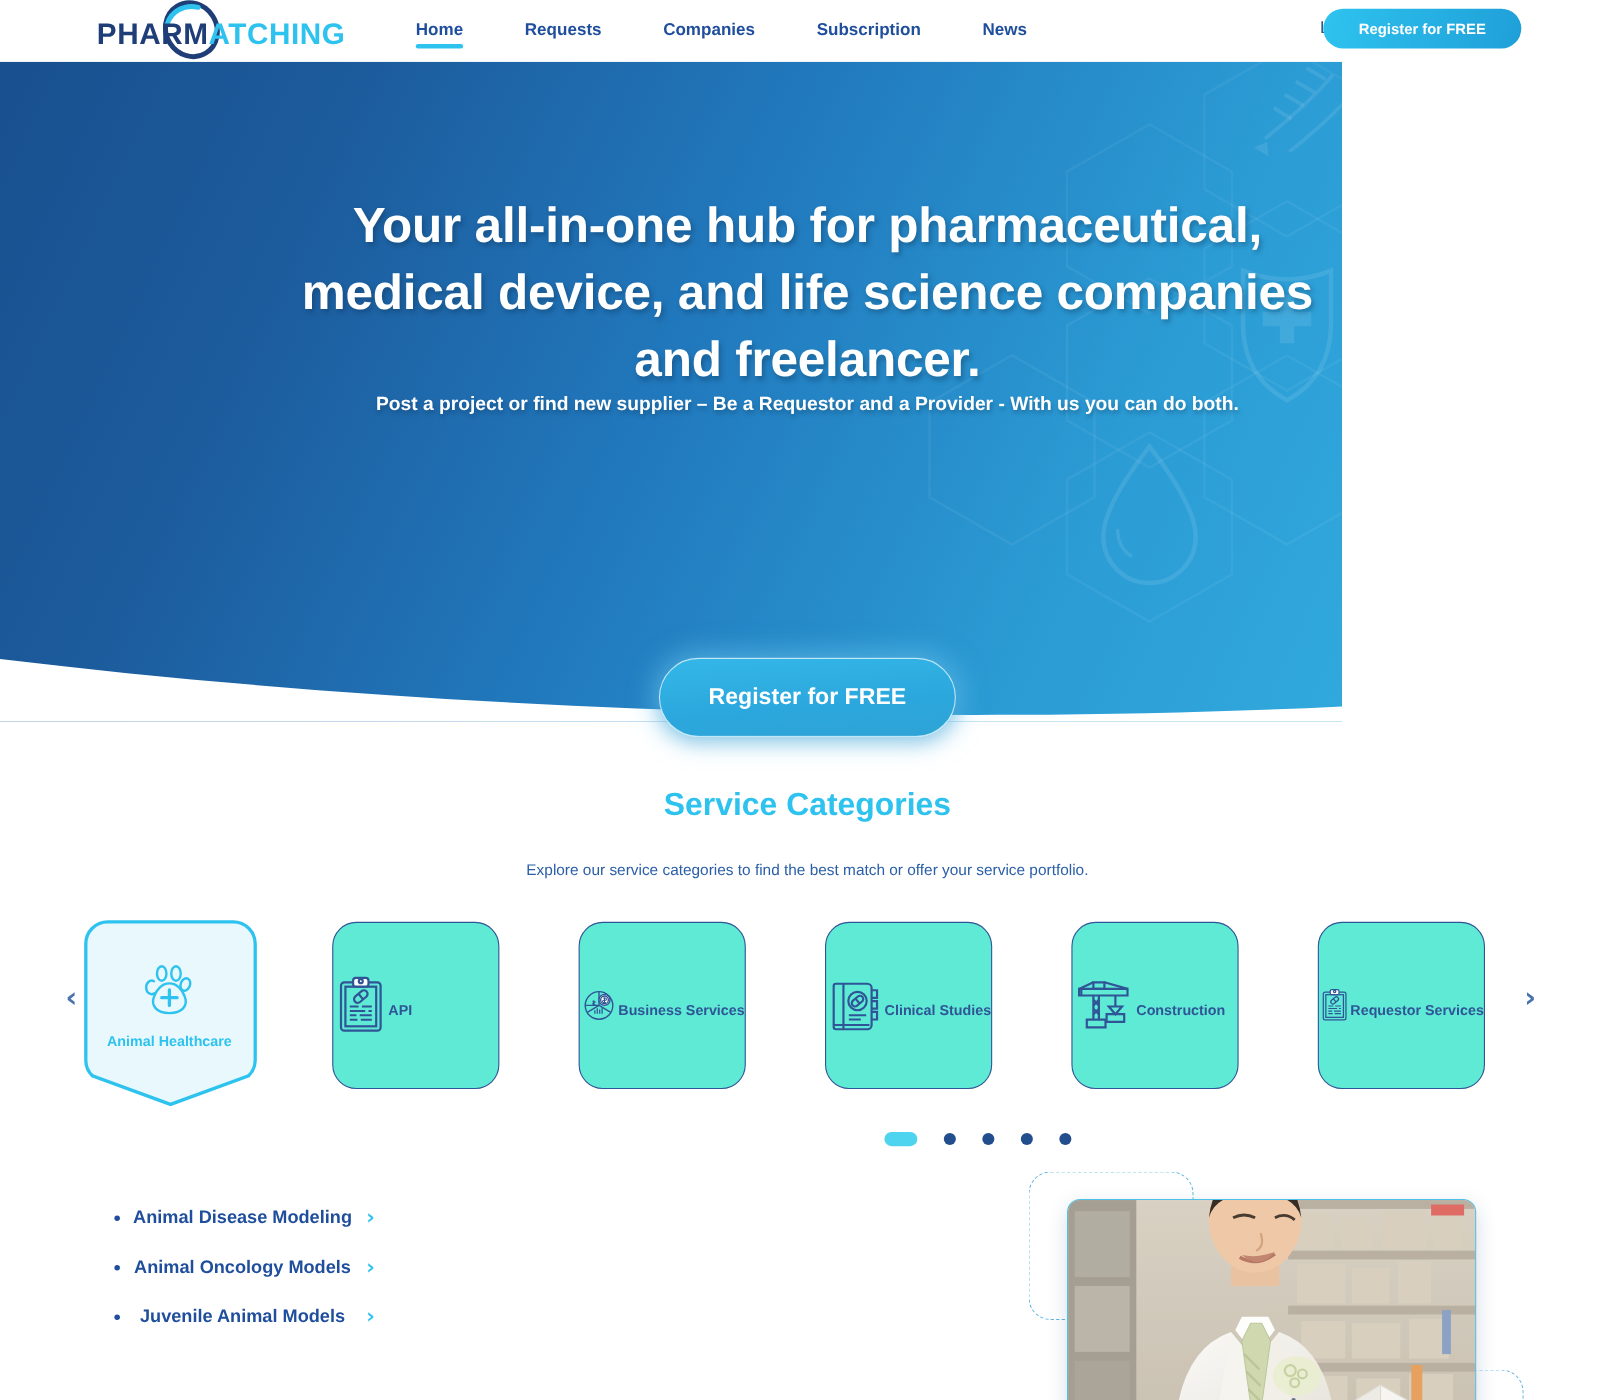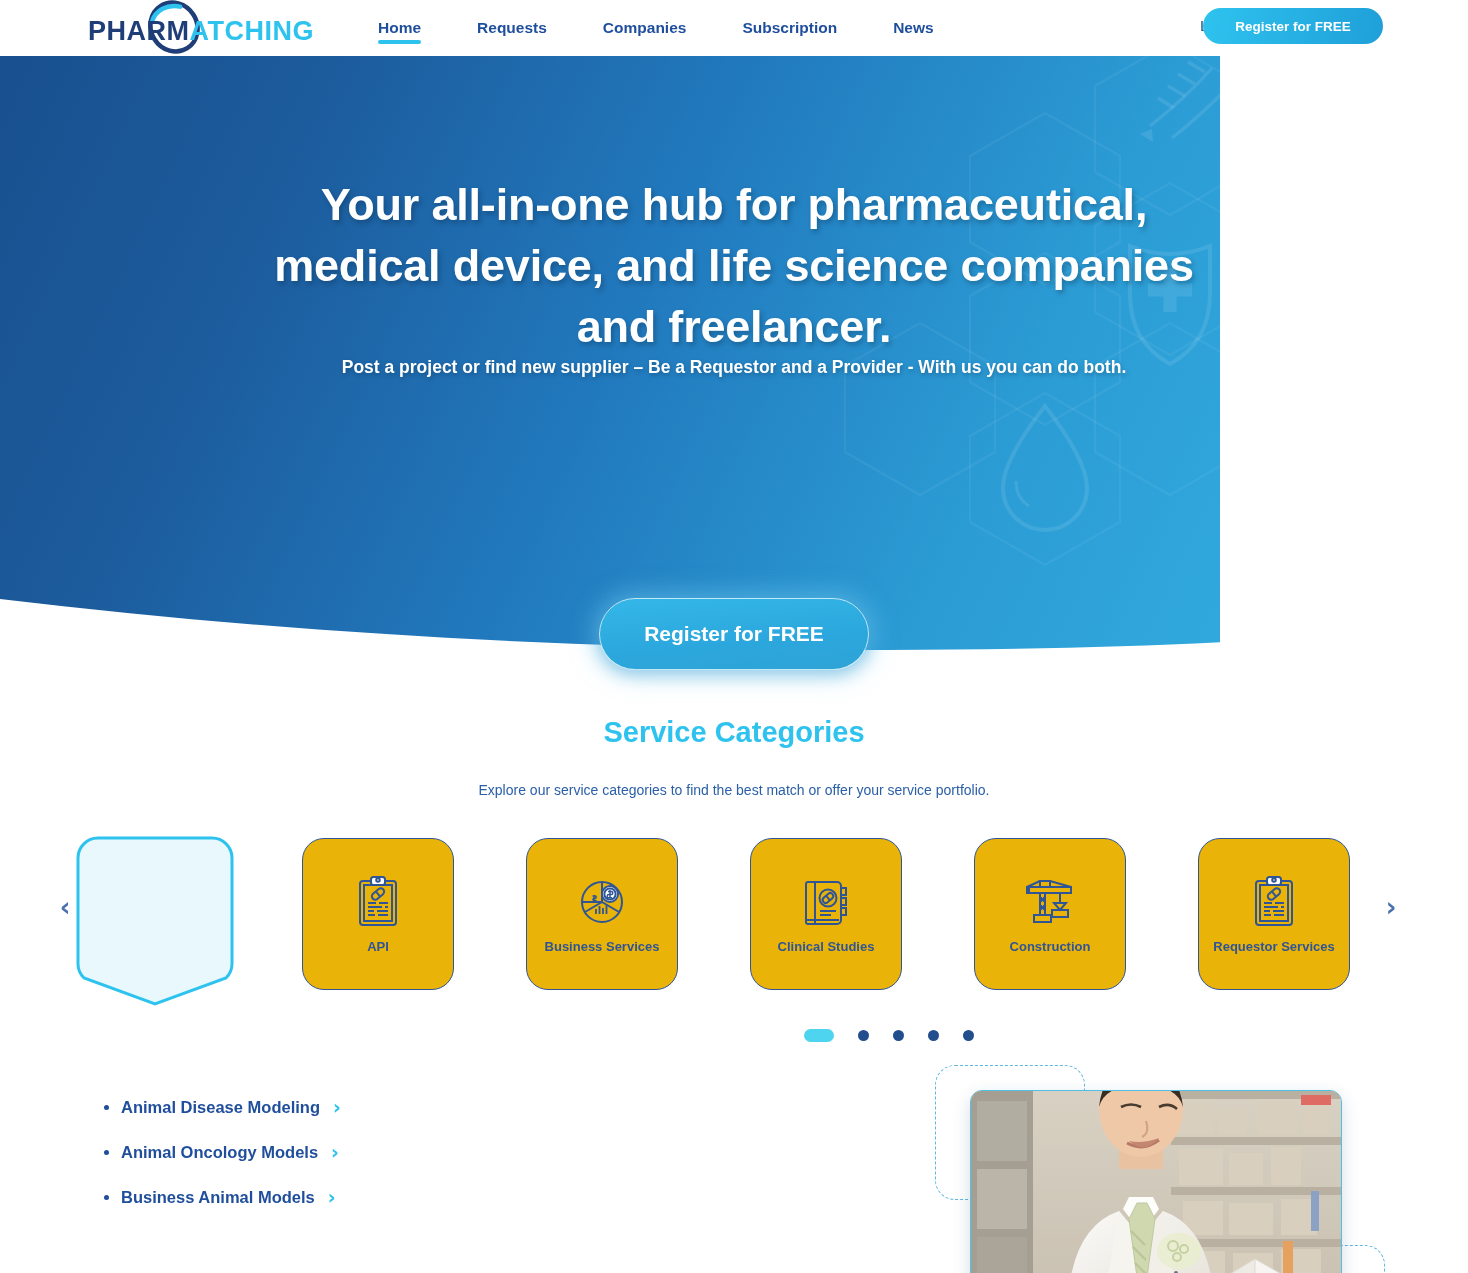--- a/index.html
+++ b/index.html
@@ -110,22 +110,22 @@
     color:#4a72ad; font-size:26px; font-weight:bold; cursor:pointer;
     display:flex; align-items:center; justify-content:center; line-height:1;
     font-family:"DejaVu Sans", sans-serif;
   }
   .arrow-left { left:52px; }
   .arrow-right { left:1378px; }
 
   .cards { position:absolute; left:78px; top:0; display:flex; gap:72px; }
   .card {
     width:152px; height:152px; border-radius:22px;
-    border:1.5px solid #2f5596; background:#eab308;
-    display:flex; flex-direction:column; align-items:center; justify-content:center;
+    border:1.5px solid #2f5596; background:#5eead4;
+    display:flex; align-items:center; 
     cursor:pointer; position:relative;
   }
   .card-label {
     font-size:13px; font-weight:bold; color:#2f5596;
     margin-top:9px; white-space:nowrap;
   }
   .card svg { display:block; }
 
   .card-active {
     width:152px; height:170px; border:none; background:transparent;
@@ -144,21 +144,21 @@
     display:flex; justify-content:center; align-items:center; gap:24px;
     padding-left:310px;
   }
   .dot { width:11px; height:11px; border-radius:50%; background:#224e8e; cursor:pointer; }
   .dot.active { width:30px; height:13px; border-radius:7px; background:#4fd4ef; }
 
   
   .sublist { position:absolute; left:104px; top:1098px; }
   .sub-item {
     display:flex; align-items:center; margin-bottom:26px;
-    cursor:pointer; white-space:nowrap;
+    cursor:pointer; white-space:nowrap;justify-content:space-between;
   }
   .sub-bullet {
     width:5px; height:5px; border-radius:50%; background:#1f4e9c;
     margin-right:12px; flex:none;
   }
   .sub-text { font-size:16.5px; font-weight:bold; color:#1f4e9c; }
   .sub-chev { margin-left:13px; color:#2ec3ef; font-size:19px; font-weight:bold; line-height:1; font-family:"DejaVu Sans", sans-serif; }
 
   
   .photo-area { position:absolute; left:880px; top:1040px; width:520px; height:240px; }
@@ -255,20 +255,33 @@
 <div class="arrow arrow-left">‹</div>
 <div class="arrow arrow-right">›</div>
 
 <div class="carousel">
   <div class="cards">
 
     <div class="card-active">
       <svg class="pennant" viewBox="0 0 158 170">
         <path d="M22,2 H136 a20,20 0 0 1 20,20 V128 a20,20 0 0 1 -6,14 L79,168 L8,142 a20,20 0 0 1 -6,-14 V22 a20,20 0 0 1 20,-20 Z" fill="#e9f8fd" stroke="#2ec3ef" stroke-width="3"></path>
       </svg>
+      <div class="inner">
+        <svg width="56" height="56" viewBox="0 0 56 56">
+          <g fill="none" stroke="#2ec3ef" stroke-width="2.2">
+            <ellipse cx="21" cy="11" rx="4.3" ry="6.6"></ellipse>
+            <ellipse cx="34" cy="11" rx="4.3" ry="6.6"></ellipse>
+            <ellipse cx="42.5" cy="21" rx="4.2" ry="5.8" transform="rotate(22 42.5 21)"></ellipse>
+            <path d="M14,18 a5,6.2 0 1 0 0.4,11" stroke-linecap="round"></path>
+            <path d="M28,20 c7,0 12,6 14,12 c3,8 -2,15 -14,15 c-12,0 -17,-7 -14,-15 c2,-6 7,-12 14,-12 z"></path>
+            <path d="M28,26 v14 M21,33 h14" stroke-width="3" stroke-linecap="round"></path>
+          </g>
+        </svg>
+        <div class="card-label">Animal Healthcare</div>
+      </div>
     </div>
 
     <div class="card">
       <svg width="50" height="56" viewBox="0 0 50 56">
         <g fill="none" stroke="#2f5596" stroke-width="2">
           <rect x="7" y="7" width="36" height="44" rx="3"></rect>
           <rect x="11" y="11" width="28" height="36"></rect>
           <rect x="18" y="3" width="14" height="8" rx="2.5" fill="#fff"></rect>
           <circle cx="25" cy="6" r="1.8"></circle>
           <g transform="translate(25,20) rotate(-40)">
@@ -365,21 +378,21 @@
     <span class="sub-text">Animal Disease Modeling</span>
     <span class="sub-chev">›</span>
   </div>
   <div class="sub-item">
     <span class="sub-bullet"></span>
     <span class="sub-text">Animal Oncology Models</span>
     <span class="sub-chev">›</span>
   </div>
   <div class="sub-item">
     <span class="sub-bullet"></span>
-    <span class="sub-text">Business Animal Models</span>
+    <span class="sub-text">Juvenile Animal Models</span>
     <span class="sub-chev">›</span>
   </div>
 </div>
 
 <div class="photo-area">
   <div class="dash-box dash-a"></div>
   <div class="dash-box dash-b"></div>
   <div class="photo">
     <svg width="372" height="230" viewBox="0 0 372 230">
       <defs>

